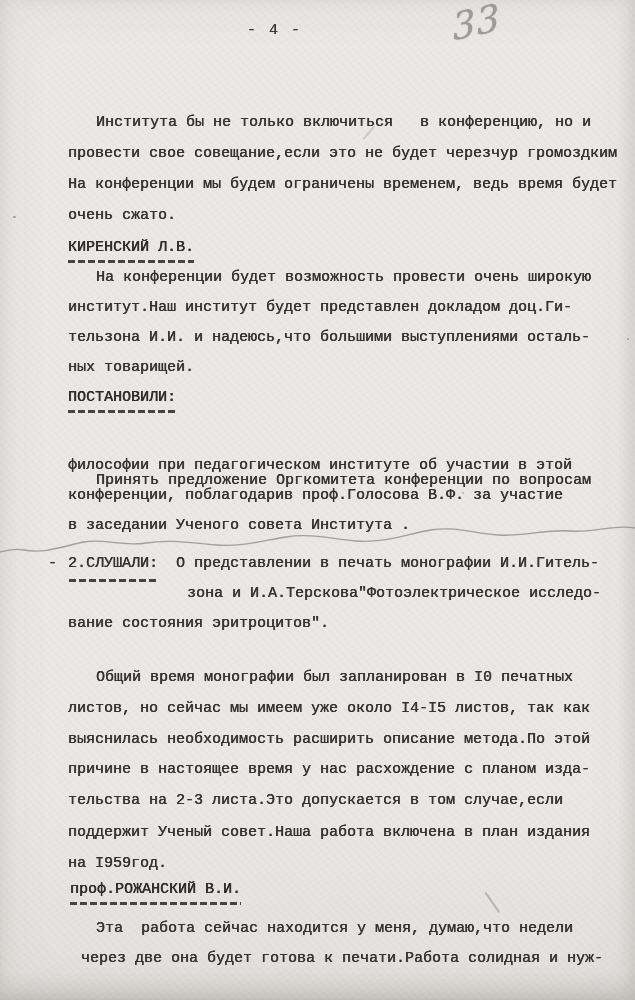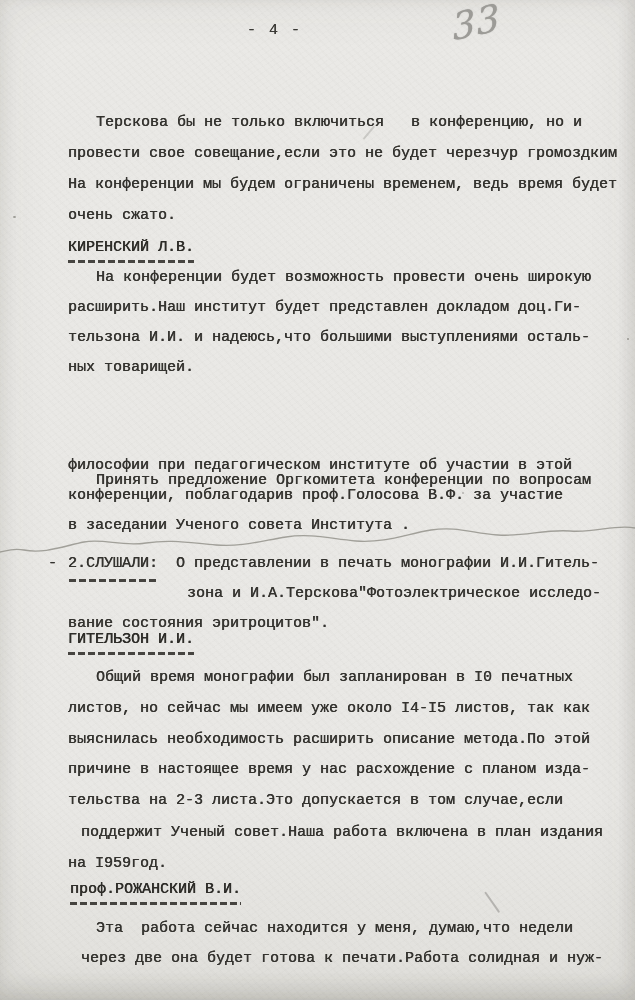--- a/index.html
+++ b/index.html
@@ -62,36 +62,39 @@
 </style>
 </head>
 <body>
 
 <div class="paper">
 
   <div class="abs page-number" style="left:247px;top:22px;">- 4 -</div>
   <div class="abs pencil-note" style="left:452px;top:4px;">33</div>
 
   <div class="abs para" style="left:68px;top:113px;">
-    <div class="line ind" style="top:0px;">Терскова бы не только включиться   в конференцию, но и</div>
+    <div class="line ind" style="top:0px;">Института бы не только включиться   в конференцию, но и</div>
     <div class="line" style="top:31px;text-align:center;">провести свое совещание,если это не будет черезчур громоздким</div>
     <div class="line" style="top:62px;">На конференции мы будем ограничены временем, ведь время будет</div>
     <div class="line" style="top:93px;">очень сжато.</div>
   </div>
 
   <div class="abs" style="left:68px;top:239px;text-align:right;">
     <span class="heading">КИРЕНСКИЙ Л.В.</span>
   </div>
   <div class="abs para" style="left:68px;top:268px;">
     <div class="line ind" style="top:0px;">На конференции будет возможность провести очень широкую</div>
-    <div class="line" style="top:30px;">расширить.Наш институт будет представлен докладом доц.Ги-</div>
+    <div class="line" style="top:30px;">институт.Наш институт будет представлен докладом доц.Ги-</div>
     <div class="line" style="top:60px;">тельзона И.И. и надеюсь,что большими выступлениями осталь-</div>
     <div class="line" style="top:90px;font-family:Liberation Mono, monospace;">ных товарищей.</div>
   </div>
 
+  <div class="abs" style="left:68px;top:389px;">
+    <span class="heading">ПОСТАНОВИЛИ:</span>
+  </div>
   <div class="abs para" style="left:68px;top:427px;">
     <div class="line ind" style="top:0px;margin-top:44px;">Принять предложение Оргкомитета конференции по вопросам</div>
     <div class="line" style="top:29px;">философии при педагогическом институте об участии в этой</div>
     <div class="line" style="top:59px;">конференции, поблагодарив проф.Голосова В.Ф. за участие</div>
     <div class="line" style="top:89px;">в заседании Ученого совета Института .</div>
   </div>
 
   <svg class="abs" style="left:0;top:516px;" width="635" height="40" viewBox="0 0 635 40">
     <path d="M 635 12 C 615 8, 596 17, 570 15 C 545 13, 524 21, 498 19
              C 472 17, 456 10, 431 14 C 406 18, 386 27, 356 25
@@ -101,30 +104,27 @@
   </svg>
 
   <div class="abs line" style="left:48px;top:554px;">-</div>
   <div class="abs para" style="left:68px;top:554px;">
     <div class="line" style="top:0px;">2.СЛУШАЛИ:  О представлении в печать монографии И.И.Гитель-</div>
     <div class="line cont" style="top:30px;">зона и И.А.Терскова"Фотоэлектрическое исследо-</div>
     <div class="line" style="top:60px;">вание состояния эритроцитов".</div>
   </div>
   <div class="abs dashrow" style="left:69px;top:579px;width:90px;"></div>
 
-  <div class="abs" style="left:68px;top:631px;">
-    <span class="heading">ГИТЕЛЬЗОН И.И.</span>
-  </div>
   <div class="abs para" style="left:68px;top:668px;">
     <div class="line ind" style="top:0px;">Общий время монографии был запланирован в I0 печатных</div>
     <div class="line" style="top:31px;">листов, но сейчас мы имеем уже около I4-I5 листов, так как</div>
     <div class="line" style="top:62px;">выяснилась необходимость расширить описание метода.По этой</div>
     <div class="line" style="top:92px;">причине в настоящее время у нас расхождение с планом изда-</div>
     <div class="line" style="top:123px;">тельства на 2-3 листа.Это допускается в том случае,если</div>
-    <div class="line" style="top:155px;margin-left:13px;">поддержит Ученый совет.Наша работа включена в план издания</div>
+    <div class="line" style="top:155px;">поддержит Ученый совет.Наша работа включена в план издания</div>
     <div class="line" style="top:186px;">на I959год.</div>
   </div>
 
   <div class="abs" style="left:70px;top:881px;">
     <span class="heading">проф.РОЖАНСКИЙ В.И.</span>
   </div>
   <div class="abs para" style="left:68px;top:919px;">
     <div class="line ind" style="top:0px;">Эта  работа сейчас находится у меня, думаю,что недели</div>
     <div class="line" style="top:30px;margin-left:13px;">через две она будет готова к печати.Работа солидная и нуж-</div>
   </div>

